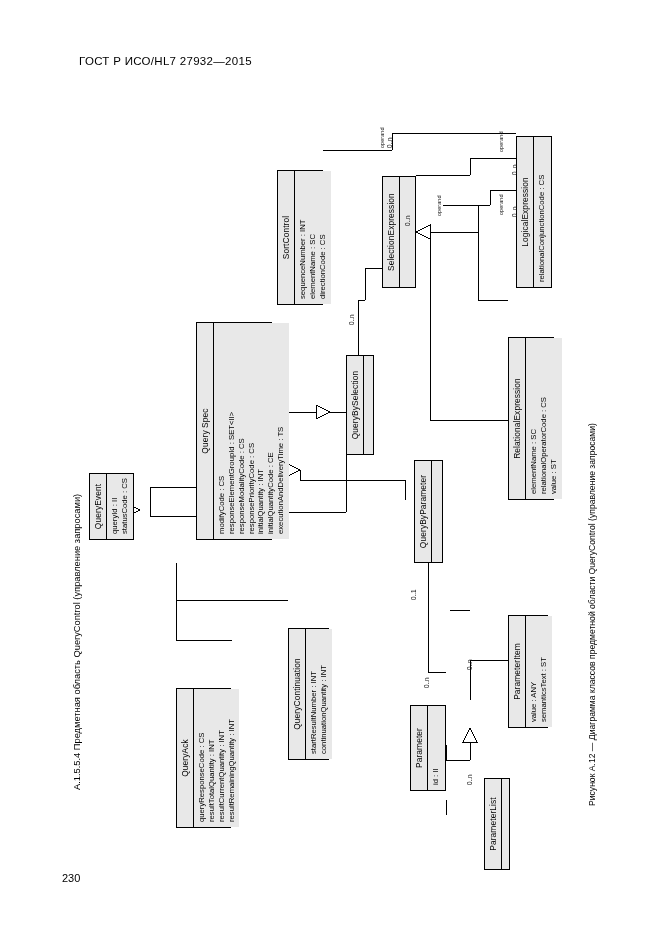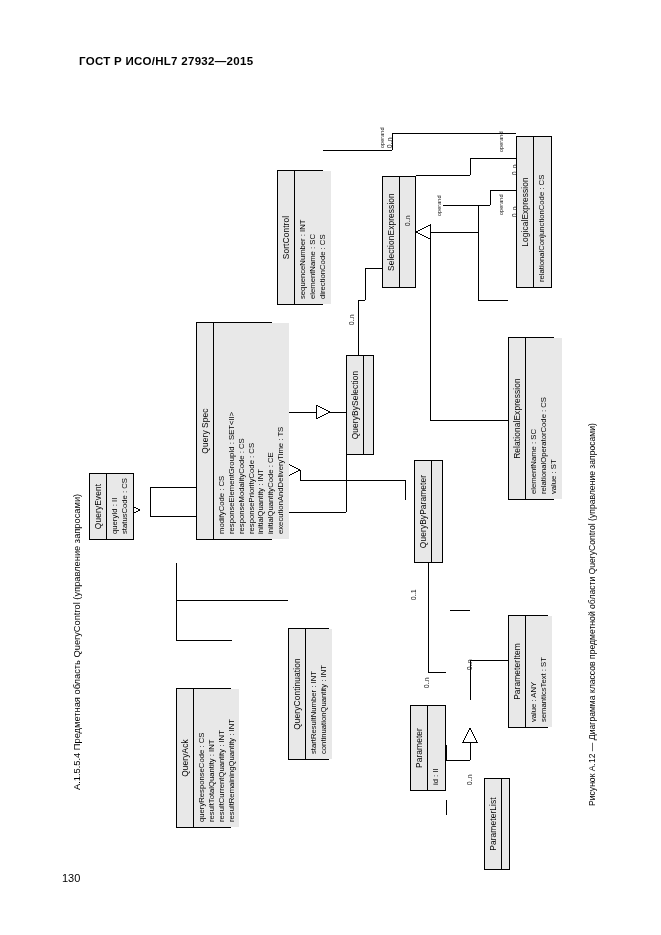--- a/index.html
+++ b/index.html
@@ -9,21 +9,21 @@
     font-family:"Liberation Sans", sans-serif;
     color:#000;
     position:relative;
     overflow:hidden;
   }
   .page{position:absolute;inset:0;}
 
   
   .doc-header{
     position:absolute;left:79px;top:55px;
-    font-size:11.5px;font-weight:bold;letter-spacing:.3px;
+    font-size:11.5px;font-weight:normal;letter-spacing:.3px;
     white-space:nowrap;
   }
   .page-number{
     position:absolute;left:62px;top:872px;
     font-size:11px;
   }
 
   
   .rot{
     position:absolute;
@@ -94,21 +94,21 @@
 <body>
 
 <div class="page">
 
   <div class="doc-header">ГОСТ Р ИСО/HL7 27932—2015</div>
 
   <div class="rot section-label">А.1.5.5.4 Предметная область QueryControl (управление запросами)</div>
 
   <div class="rot figure-caption">Рисунок А.12 — Диаграмма классов предметной области QueryControl (управление запросами)</div>
 
-  <div class="page-number">130</div>
+  <div class="page-number">230</div>
 
   <div class="canvas">
 
     <svg width="661" height="935">
       <g stroke="#000" stroke-width="1" fill="none" shape-rendering="crispEdges">
 
         <path d="M323,150 L392,150"></path>
         <path d="M392,150 L392,133"></path>
         <path d="M392,133 L516,133"></path>
 

